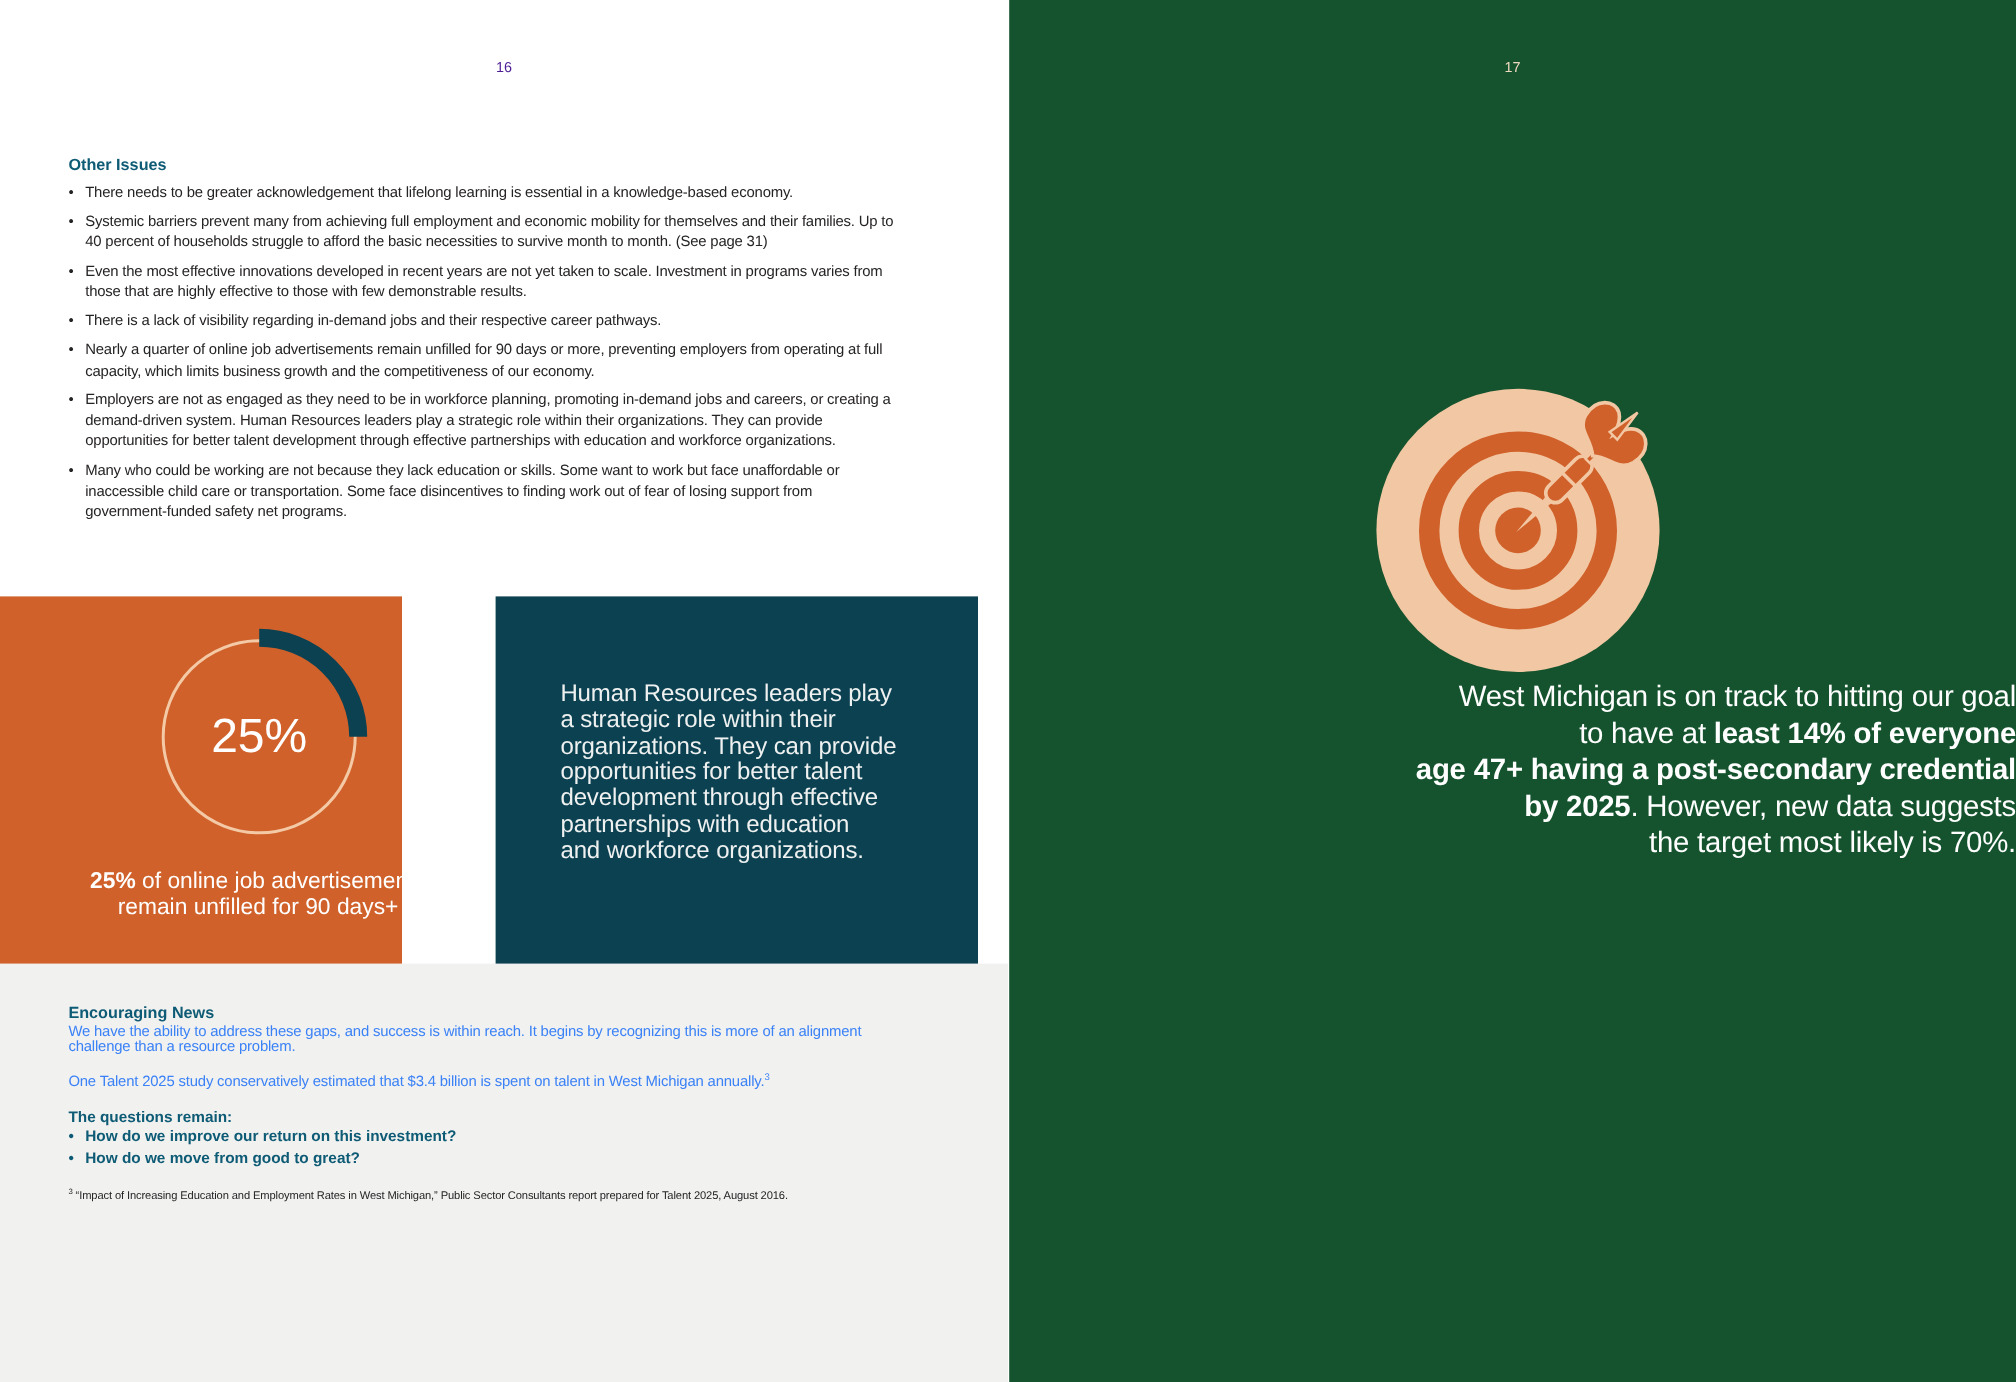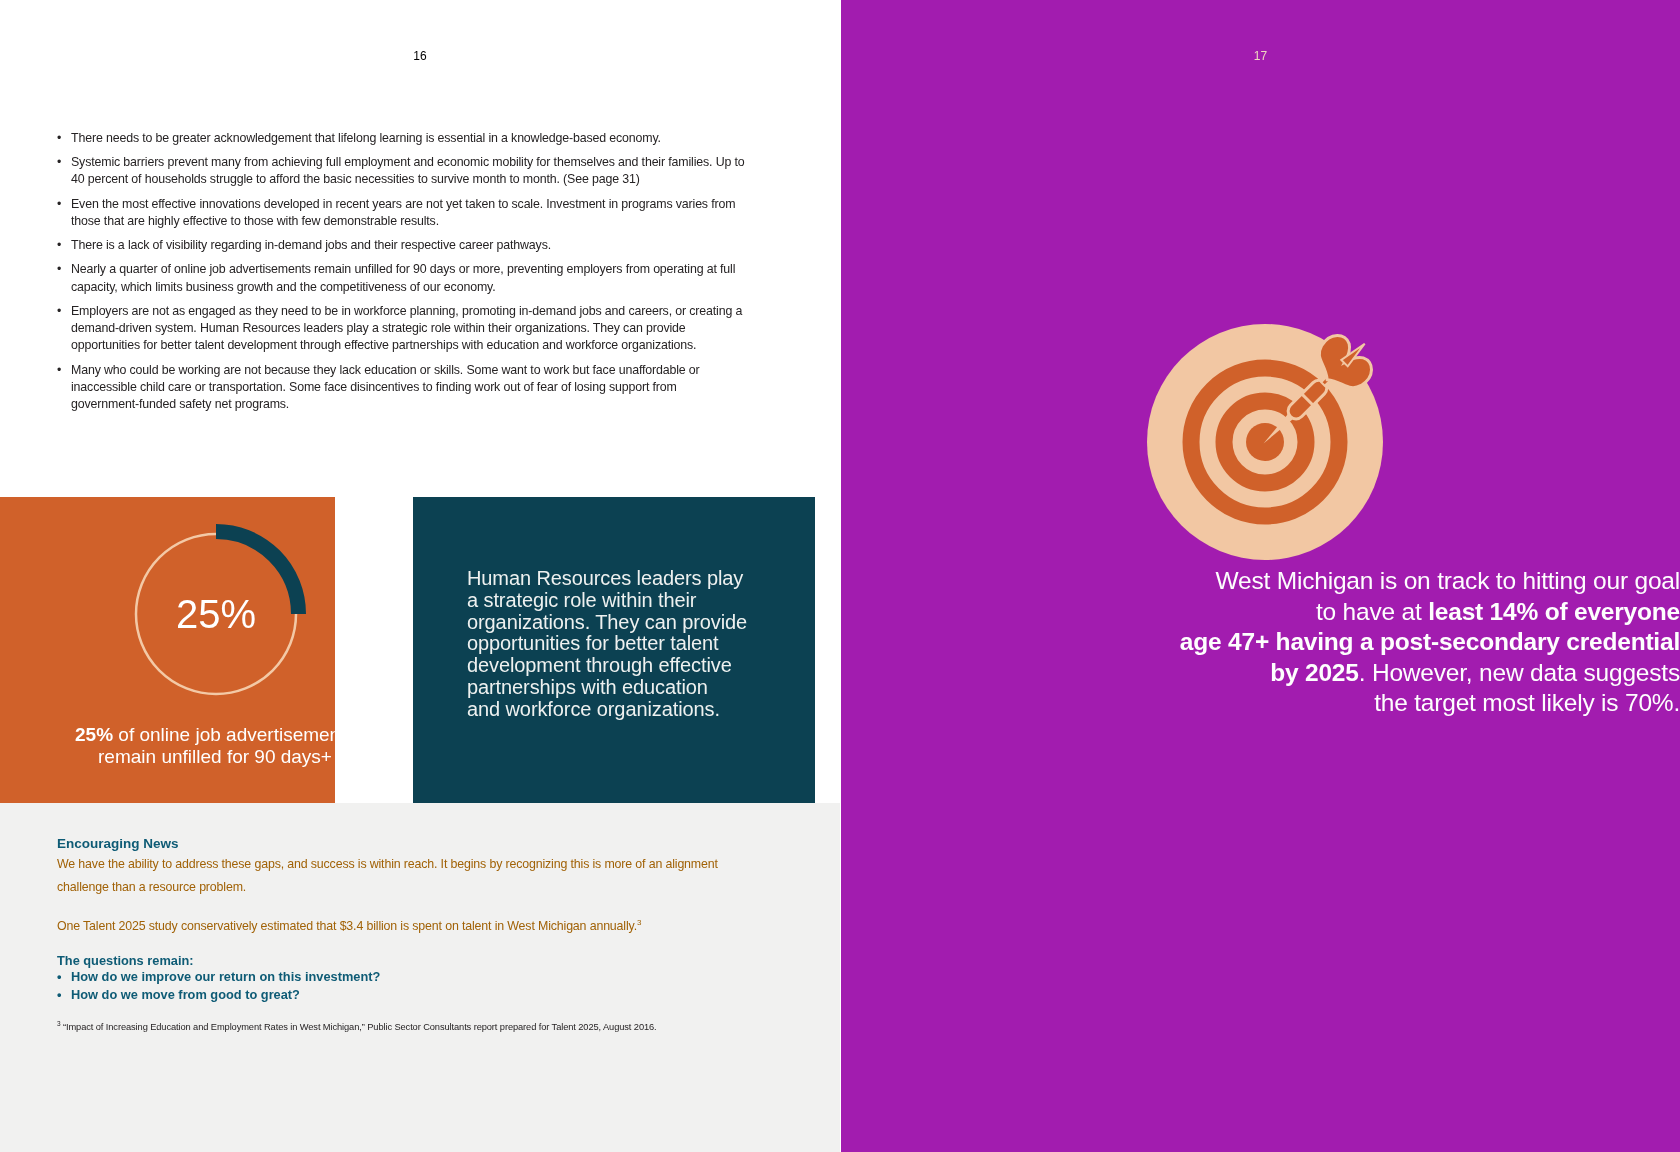--- a/index.html
+++ b/index.html
@@ -5,62 +5,63 @@
   html,body{margin:0;padding:0;}
   body{
     width:1680px;height:1152px;position:relative;overflow:hidden;
     font-family:"Liberation Sans","DejaVu Sans",sans-serif;
     background:#ffffff;
   }
   
   .page-left{position:absolute;left:0;top:0;width:840px;height:1152px;background:#ffffff;}
   .page-left .lower-bg{position:absolute;left:0;top:803px;width:840px;height:349px;background:#f1f1f0;}
   .pagenum{position:absolute;top:49px;width:100%;text-align:center;font-size:12px;}
-  .pagenum-left{color:#000000;}
+  .pagenum-left{color:#4c1d95;}
   .pagenum-right{color:#eed8c0;}
   .content-col{position:absolute;left:57px;top:130px;width:688px;}
   .sec-heading{font-size:13.5px;font-weight:bold;color:#0e5b75;margin:0 0 7px 0;}
   .bullet-item{display:flex;font-size:12.4px;line-height:17.3px;color:#262324;margin:0 0 6.9px 0;letter-spacing:-0.15px;}
   .bullet-item .dot{width:14px;flex:0 0 14px;color:#262324;}
   
   .stat-panel{position:absolute;left:0;top:497px;width:335px;height:306px;background:#d0612a;}
   .donut-wrap{position:absolute;left:116px;top:17px;width:200px;height:200px;}
   .donut-label{position:absolute;left:116px;top:17px;width:200px;height:200px;display:flex;align-items:center;justify-content:center;color:#ffffff;font-size:40px;}
   .stat-caption{position:absolute;left:15px;top:227px;width:400px;text-align:center;color:#ffffff;font-size:19px;line-height:21.5px;}
   .stat-caption b{font-weight:bold;}
   
   .quote-panel{position:absolute;left:413px;top:497px;width:402px;height:306px;background:#0c4152;}
   .quote-text{position:absolute;left:54px;top:71px;}
   .quote-line{color:#eef1f0;font-size:20px;line-height:21.8px;letter-spacing:-0.1px;}
   
   .encouraging-col{position:absolute;left:57px;top:836px;width:688px;}
-  .enc-para{font-size:12.4px;line-height:23px;color:#a16207;margin:0 0 0 0;letter-spacing:-0.15px;}
+  .enc-para{font-size:12.4px;line-height:13px;color:#3b82f6;margin:0 0 0 0;letter-spacing:-0.15px;}
   .enc-para sup{font-size:8px;}
   .questions-heading{font-size:12.8px;font-weight:bold;color:#0e5b75;margin-top:15px;}
   .q-item{display:flex;font-size:12.8px;line-height:18px;font-weight:bold;color:#0e5b75;}
   .q-item .dot{width:14px;flex:0 0 14px;}
   .footnote{margin-top:16px;font-size:9.3px;color:#262324;letter-spacing:-0.1px;}
   .footnote sup{font-size:6.5px;}
   .mt12{margin-top:12px;}
   
-  .page-right{position:absolute;left:841px;top:0;width:839px;height:1152px;background:#a21caf;text-decoration:underline;}
+  .page-right{position:absolute;left:841px;top:0;width:839px;height:1152px;background:#14532d;text-decoration:underline;}
   .target-wrap{position:absolute;left:274px;top:292px;width:300px;height:300px;}
   .hero{position:absolute;left:0;top:566px;width:839px;text-align:right;}
   .hero-line{color:#fefefe;font-size:24.5px;line-height:30.5px;letter-spacing:-0.2px;}
   .hero-line .b{font-weight:bold;}
 </style>
 </head>
 <body>
 
 <div class="page-left">
   <div class="lower-bg"></div>
 
   <div class="pagenum pagenum-left">16</div>
 
   <div class="content-col">
+    <div class="sec-heading">Other Issues</div>
     <div>
         <div class="bullet-item">
           <span class="dot">•</span>
           <span>There needs to be greater acknowledgement that lifelong learning is essential in a knowledge-based economy.</span>
         </div>
         <div class="bullet-item">
           <span class="dot">•</span>
           <span>Systemic barriers prevent many from achieving full employment and economic mobility for themselves and their families. Up to 40 percent of households struggle to afford the basic necessities to survive month to month. (See page 31)</span>
         </div>
         <div class="bullet-item">

